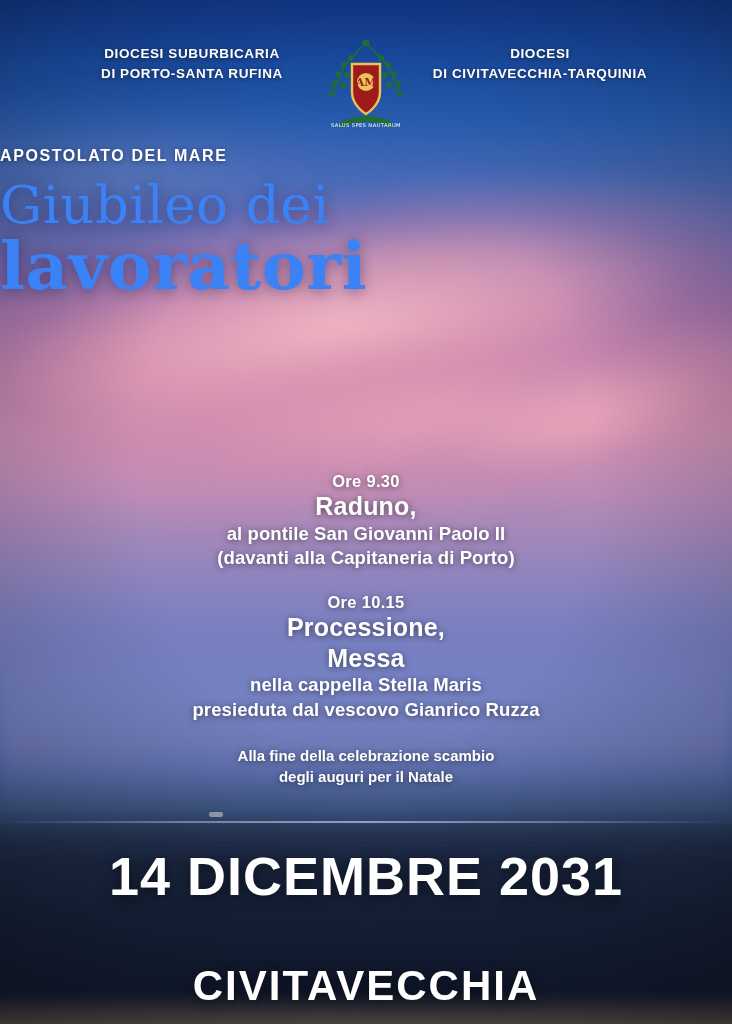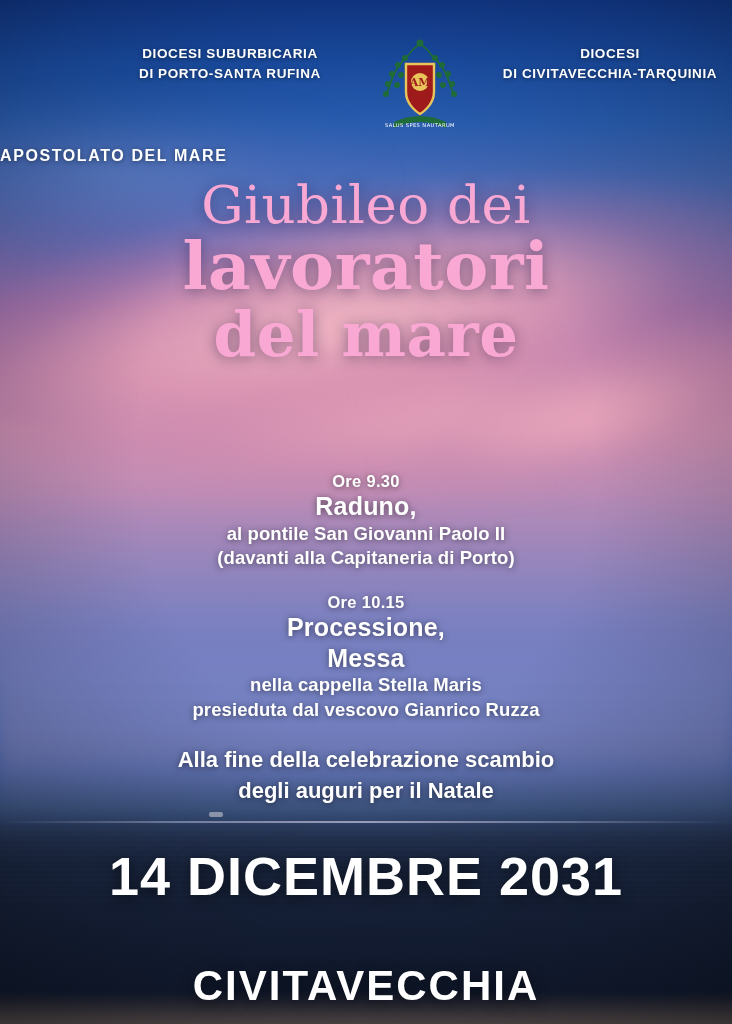--- a/index.html
+++ b/index.html
@@ -152,22 +152,22 @@
       rgba(0,0,0,0.0) 40%,
       rgba(0,0,0,0.18) 78%,
       rgba(0,0,0,0.34) 100%);
   }
 
   
   .content { position:absolute; inset:0; }
 
   .header {
     position:absolute; top:44px; left:0; right:0;
-    display:flex; align-items:flex-start; justify-content:flex-end;
-    gap:16px;
+    display:flex; align-items:flex-start; justify-content:center;
+    gap:0;
   }
   .dio {
     width:250px;
     font-size:13.5px;
     font-weight:bold;
     letter-spacing:0.6px;
     line-height:1.45;
     text-shadow:0 1px 4px rgba(0,0,0,0.45);
   }
   .dio.left { text-align:center; padding-right:6px; }
@@ -183,39 +183,38 @@
   .apostolato {
     position:absolute; top:147px; left:0; right:0;
     text-align:left;
     font-size:16px; font-weight:bold;
     letter-spacing:1.6px;
     text-shadow:0 1px 5px rgba(0,0,0,0.45);
   }
 
   .title {
     position:absolute; top:176px; left:0; right:0;
-    text-align:center;
     font-family:"DejaVu Serif", serif;
-    color:#f9a8d4;
+    color:#3b82f6;
     text-shadow:0 2px 14px rgba(30,20,60,0.45);
   }
   .title .l1 { font-size:53px; line-height:1.08; font-weight:normal; letter-spacing:0.5px; }
   .title .l2 { font-size:66px; line-height:1.02; font-weight:bold; letter-spacing:0.5px; }
   .title .l3 { font-size:61px; line-height:1.12; font-weight:bold; letter-spacing:0.5px; }
 
   .program {
     position:absolute; top:472px; left:0; right:0;
     text-align:center;
     text-shadow:0 1px 6px rgba(0,0,0,0.5);
   }
   .blk { margin-bottom:22px; }
   .ore { font-size:16.5px; font-weight:bold; letter-spacing:0.3px; }
   .hl  { font-size:25px; font-weight:bold; letter-spacing:0.2px; line-height:1.22; }
   .sub { font-size:18.5px; font-weight:bold; letter-spacing:0.1px; line-height:1.35; }
-  .note { font-size:22px; font-weight:bold; line-height:1.4; margin-top:6px; }
+  .note { font-size:15px; font-weight:bold; line-height:1.4; margin-top:6px; }
 
   .date {
     position:absolute; top:845px; left:0; right:0;
     text-align:center;
     font-size:54px; font-weight:bold;
     letter-spacing:1px;
     text-shadow:0 3px 14px rgba(0,0,0,0.55);
   }
   .city {
     position:absolute; top:930px; left:0; right:0;
@@ -298,21 +297,20 @@
       </div>
 
       <div class="dio right">DIOCESI<br>DI CIVITAVECCHIA-TARQUINIA</div>
     </div>
 
     <div class="apostolato">APOSTOLATO DEL MARE</div>
 
     <div class="title">
       <div class="l1">Giubileo dei</div>
       <div class="l2">lavoratori</div>
-      <div class="l3">del mare</div>
     </div>
 
     <div class="program">
 
       <div class="blk">
         <div class="ore">Ore 9.30</div>
         <div class="hl">Raduno,</div>
         <div class="sub">al pontile San Giovanni Paolo II<br>(davanti alla Capitaneria di Porto)</div>
       </div>
 

